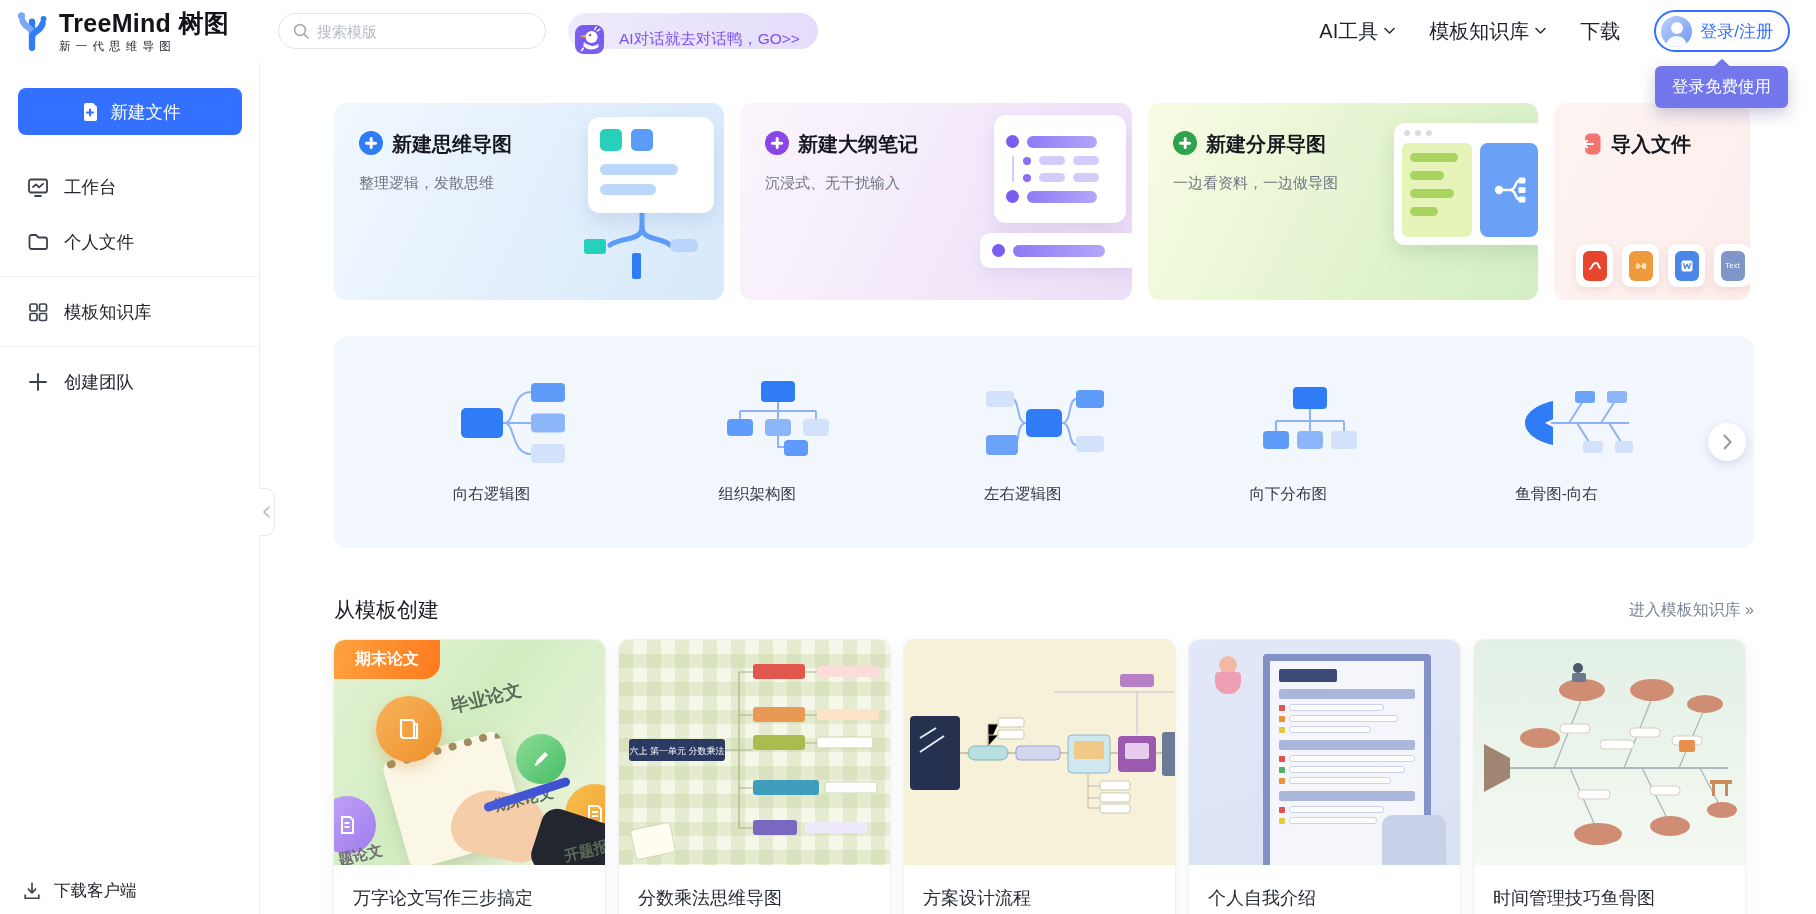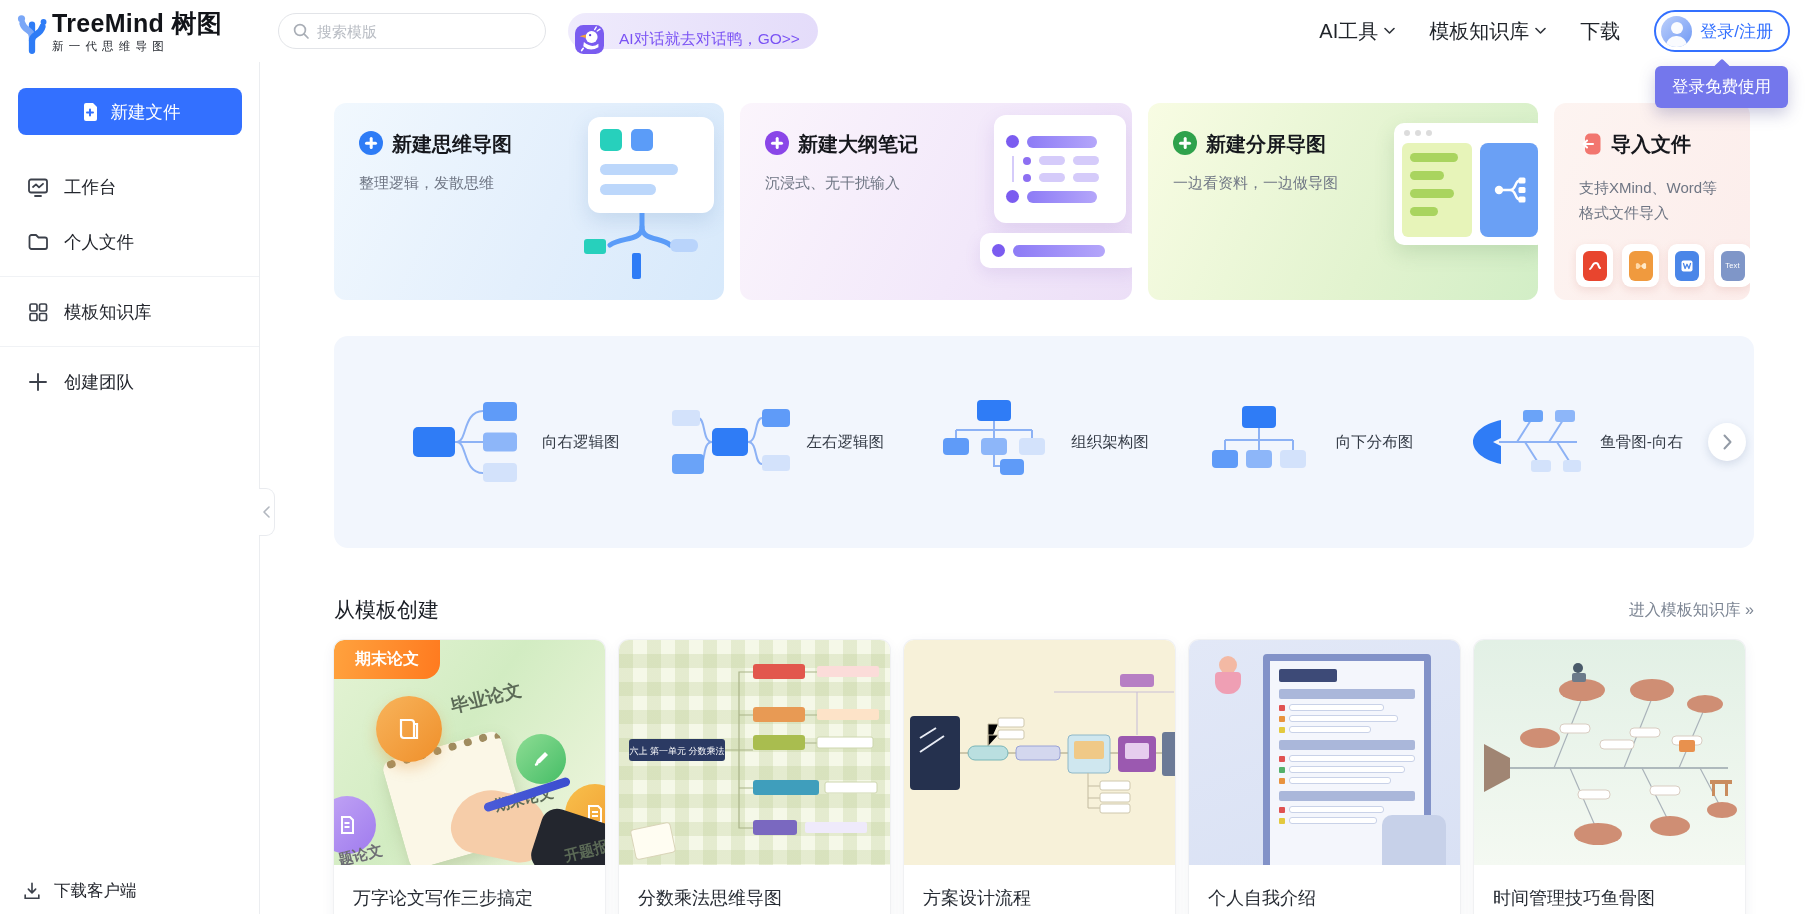--- a/index.html
+++ b/index.html
@@ -2,21 +2,21 @@
 <html><head>
 <meta charset="utf-8">
 <style>
   *{box-sizing:border-box;margin:0;padding:0}
   html,body{width:1816px;height:914px;overflow:hidden;background:#fff;
     font-family:"Liberation Sans","DejaVu Sans",sans-serif;color:#1f2329}
   .app{width:1816px;height:914px;position:relative}
 
   
   .header{height:62px;display:flex;align-items:center;padding:0 26px 0 14px;background:#fff;position:relative;z-index:5}
-  .logo{display:flex;align-items:flex-end;gap:2px;width:244px;flex-shrink:0}
+  .logo{display:flex;align-items:flex-start;gap:9px;width:244px;flex-shrink:0}
   .logo-text .logo-title{font-size:25px;font-weight:800;color:#121419;letter-spacing:.3px;line-height:28px}
   .logo-text .logo-sub{font-size:11.5px;color:#262a31;letter-spacing:5.2px;margin-top:2px;white-space:nowrap}
   .search{width:268px;height:36px;border:1px solid #e2e4e8;border-radius:18px;display:flex;align-items:center;gap:7px;padding:0 13px;margin-left:20px;background:#fff}
   .search input{border:none;outline:none;flex:1;font-size:15px;color:#333;background:transparent;font-family:inherit}
   .search input::placeholder{color:#b9bdc4}
   .ai-banner{margin-left:22px;height:36px;border-radius:19px;background:linear-gradient(90deg,#efebfc,#e4dcfa);display:flex;align-items:center;gap:15px;padding:16px 18px 0 7px;cursor:pointer;flex-shrink:0}
   .ai-banner .ai-txt{color:#7a52f4;font-size:15.5px;white-space:nowrap}
   .nav{margin-left:auto;display:flex;align-items:center;gap:34px}
   .nav-item{font-size:20px;color:#1f2329;display:flex;align-items:center;gap:6px;cursor:pointer;white-space:nowrap}
   .login-btn{display:flex;align-items:center;gap:8px;height:42px;border:2px solid #3370ff;border-radius:22px;background:#fff;padding:0 15px 0 5px;color:#3370ff;font-size:17px;cursor:pointer;font-family:inherit;white-space:nowrap}
@@ -79,21 +79,21 @@
   .i3-sub{border-left:2px solid #d5cbfa;margin-left:6px;padding-left:9px}
   .i3-card2{margin-top:10px;margin-left:-14px;width:158px;background:#fff;border-radius:10px;box-shadow:0 6px 16px rgba(130,90,190,.13);padding:11px 12px;display:flex;align-items:center;gap:8px}
 
   .fmt-row{position:absolute;left:22px;bottom:13px;display:flex;gap:9px}
   .fmt-tile{width:37px;height:43px;background:#fff;border-radius:9px;box-shadow:0 3px 9px rgba(205,125,115,.2);display:flex;align-items:center;justify-content:center}
   .fmt-doc{width:24px;height:30px;border-radius:6px;position:relative;display:flex;align-items:center;justify-content:center}
   .fmt-text-label{font-size:7.5px;color:#fff;font-weight:400;letter-spacing:.2px}
 
   
   .diagram-row{margin-top:36px;height:212px;background:#f2f6fd;border-radius:14px;display:flex;align-items:center;justify-content:space-around;position:relative;padding:0 46px}
-  .dg-item{display:flex;flex-direction:row;align-items:center;gap:17px;cursor:pointer}
+  .dg-item{display:flex;flex-direction:column;align-items:flex-start;gap:17px;cursor:pointer}
   .dg-label{font-size:15.5px;color:#333a45}
   .dg-next{position:absolute;right:8px;top:50%;transform:translateY(-50%);width:38px;height:38px;border-radius:50%;background:#fff;box-shadow:0 3px 10px rgba(30,60,110,.15);display:flex;align-items:center;justify-content:center;cursor:pointer}
 
   
   .tpl-head{margin-top:48px;display:flex;align-items:center;justify-content:space-between}
   .tpl-title{font-size:21px;font-weight:400;color:#1b1f26}
   .tpl-link{font-size:16px;color:#7d8694;cursor:pointer}
   .tpl-row{margin-top:16px;display:flex;gap:14px}
   .tpl-card{width:271px;border-radius:10px;background:#fff;box-shadow:0 0 0 1px #f0f1f3,0 4px 14px rgba(40,60,100,.07);overflow:hidden;cursor:pointer;flex-shrink:0}
   .tpl-img{height:225px;position:relative;overflow:hidden}
@@ -347,21 +347,20 @@
               </div>
             </div>
           </div>
         </div>
 
         <div class="create-card cc-4">
           <div class="cc-title" style="width:160px"><span class="imp-badge"><svg width="24" height="24" viewBox="0 0 24 24">
                   <rect x="6" y="1.5" width="15.5" height="21" rx="5" fill="#f2766f"></rect>
                   <path d="M14 12 H4.5 M8 8.5 l-3.5 3.5 3.5 3.5" stroke="#fff" stroke-width="2.1" fill="none" stroke-linecap="round" stroke-linejoin="round"></path>
                 </svg></span><span>导入文件</span></div>
-          <div class="cc-sub">支持XMind、Word等格式文件导入</div>
           <div class="fmt-row">
             <div class="fmt-tile">
               <div class="fmt-doc" style="background:#e8452e">
                 <svg width="16" height="16" viewBox="0 0 16 16">
                     <path d="M3 11 C6 9 5 5 9 5 C12 5 11 9 13 10" stroke="#fff" stroke-width="2" fill="none" stroke-linecap="round"></path>
                   </svg>
               </div>
             </div>
             <div class="fmt-tile">
               <div class="fmt-doc" style="background:#f09a3e">
@@ -392,44 +391,44 @@
 
         <div class="dg-item">
           <svg width="120" height="88" viewBox="0 0 120 88">
             <path d="M50 44 H78 M52 44 C62 44 58 13 78 13 M52 44 C62 44 58 75 78 75" fill="none" stroke="#8db2f5" stroke-width="2"></path>
             <rect x="8" y="29" width="42" height="30" rx="5" fill="#2f7cf6"></rect>
             <rect x="78" y="4" width="34" height="19" rx="4" fill="#5f9bf8"></rect>
             <rect x="78" y="34.5" width="34" height="19" rx="4" fill="#8db6f9"></rect>
             <rect x="78" y="65" width="34" height="19" rx="4" fill="#d3e2fb"></rect>
           </svg>
           <div class="dg-label">向右逻辑图</div>
+        </div>
+
+        <div class="dg-item">
+          <svg width="120" height="88" viewBox="0 0 120 88">
+            <path d="M60 22 V32 M22 32 H98 M22 32 V40 M60 32 V40 M98 32 V40 M60 56 V68 H66" fill="none" stroke="#8db2f5" stroke-width="2"></path>
+            <rect x="43" y="2" width="34" height="21" rx="4" fill="#2f7cf6"></rect>
+            <rect x="9" y="40" width="26" height="17" rx="4" fill="#5f9bf8"></rect>
+            <rect x="47" y="40" width="26" height="17" rx="4" fill="#8db6f9"></rect>
+            <rect x="85" y="40" width="26" height="17" rx="4" fill="#d3e2fb"></rect>
+            <rect x="66" y="61" width="24" height="16" rx="4" fill="#5f9bf8"></rect>
+          </svg>
+          <div class="dg-label">组织架构图</div>
         </div>
 
         <div class="dg-item">
           <svg width="120" height="88" viewBox="0 0 120 88">
             <path d="M42 44 C32 44 36 20 28 20 M42 44 C32 44 36 66 30 66 M78 44 C88 44 84 20 92 20 M78 44 C88 44 84 66 92 66" fill="none" stroke="#8db2f5" stroke-width="2"></path>
             <rect x="2" y="12" width="28" height="16" rx="3.5" fill="#d3e2fb"></rect>
             <rect x="2" y="56" width="32" height="20" rx="4" fill="#6aa3f8"></rect>
             <rect x="42" y="30" width="36" height="28" rx="5" fill="#2f7cf6"></rect>
             <rect x="92" y="11" width="28" height="18" rx="4" fill="#5f9bf8"></rect>
             <rect x="92" y="57" width="28" height="16" rx="3.5" fill="#d3e2fb"></rect>
           </svg>
           <div class="dg-label">左右逻辑图</div>
-        </div>
-
-        <div class="dg-item">
-          <svg width="120" height="88" viewBox="0 0 120 88">
-            <path d="M60 22 V32 M22 32 H98 M22 32 V40 M60 32 V40 M98 32 V40 M60 56 V68 H66" fill="none" stroke="#8db2f5" stroke-width="2"></path>
-            <rect x="43" y="2" width="34" height="21" rx="4" fill="#2f7cf6"></rect>
-            <rect x="9" y="40" width="26" height="17" rx="4" fill="#5f9bf8"></rect>
-            <rect x="47" y="40" width="26" height="17" rx="4" fill="#8db6f9"></rect>
-            <rect x="85" y="40" width="26" height="17" rx="4" fill="#d3e2fb"></rect>
-            <rect x="66" y="61" width="24" height="16" rx="4" fill="#5f9bf8"></rect>
-          </svg>
-          <div class="dg-label">组织架构图</div>
         </div>
 
         <div class="dg-item">
           <svg width="120" height="88" viewBox="0 0 120 88">
             <path d="M60 30 V42 M26 42 H94 M26 42 V52 M60 42 V52 M94 42 V52" fill="none" stroke="#8db2f5" stroke-width="2"></path>
             <rect x="43" y="8" width="34" height="22" rx="4" fill="#2f7cf6"></rect>
             <rect x="13" y="52" width="26" height="18" rx="4" fill="#5f9bf8"></rect>
             <rect x="47" y="52" width="26" height="18" rx="4" fill="#8db6f9"></rect>
             <rect x="81" y="52" width="26" height="18" rx="4" fill="#d3e2fb"></rect>
           </svg>

